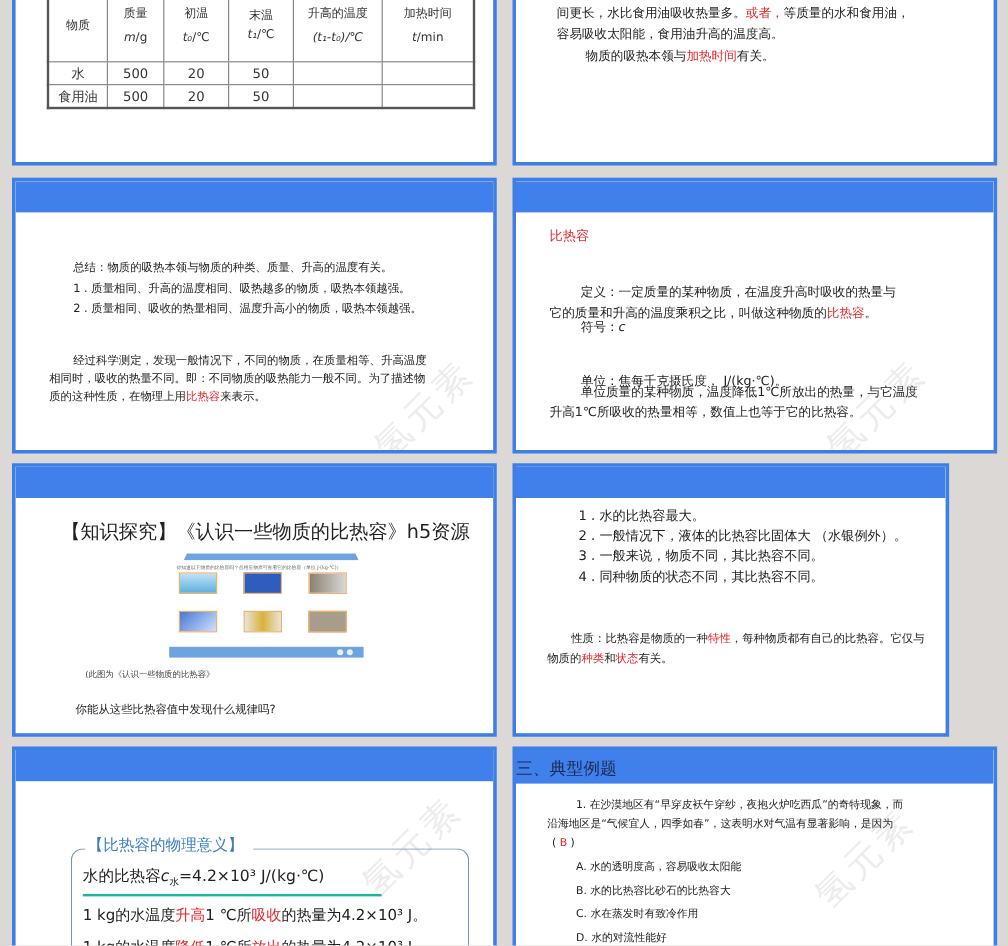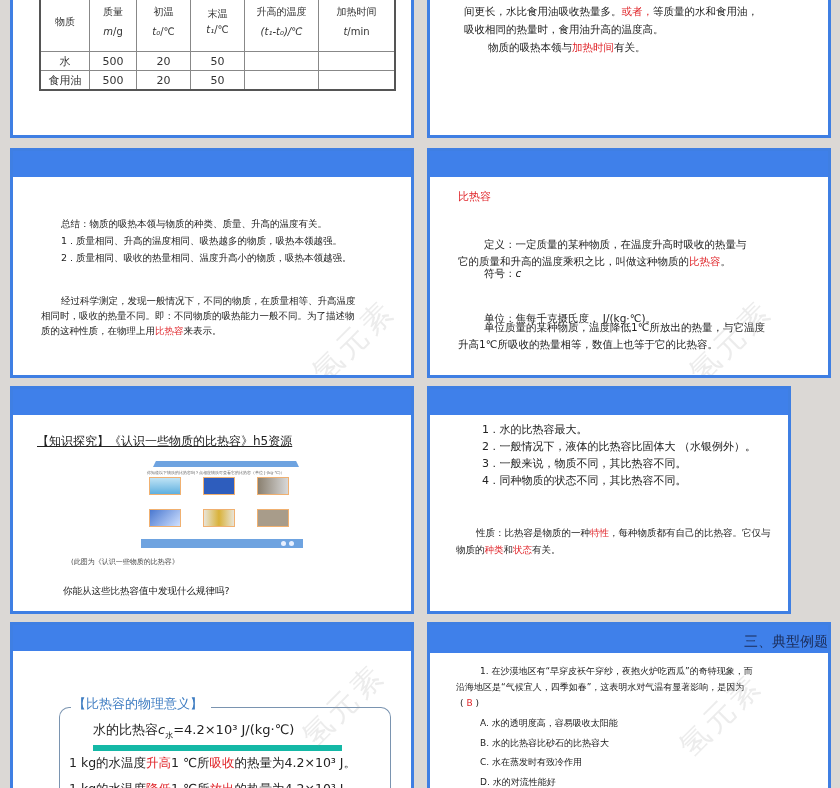--- a/index.html
+++ b/index.html
@@ -110,21 +110,21 @@
       </tr>
     </tbody>
       </table>
   </div>
 </div>
 
 <div class="slide" style="left:427px; top:-40px; width:404px; height:178px;">
   <div class="abs txt" style="left:34px; top:40px;">
     <span>间更长，水比食用油吸收热量多。</span><span class="red">或者，</span><span>等质量的水和食用油，</span>
   </div>
-  <div class="abs txt" style="left:34px; top:58px;">吸收相同的热量时，食用油升高的温度高。</div>
+  <div class="abs txt" style="left:34px; top:58px;">容易吸收太阳能，食用油升高的温度高。</div>
   <div class="abs txt" style="left:58px; top:76px;">
     <span>物质的吸热本领与</span><span class="red">加热时间</span><span>有关。</span>
   </div>
 </div>
 
 <div class="slide" style="left:10px; top:148px; width:404px; height:230px;">
   <div class="bar" style="height:26px;"></div>
   <div class="abs" style="left:48px; top:64px; font-size:9.5px; line-height:17px;">
     <div>总结：物质的吸热本领与物质的种类、质量、升高的温度有关。</div>
     <div>1 . 质量相同、升高的温度相同、吸热越多的物质，吸热本领越强。</div>
@@ -151,21 +151,21 @@
   <div class="abs txt" style="left:54px; top:138px;margin-top:21px;">单位：焦每千克摄氏度， J/(kg·℃)。</div>
   <div class="abs txt" style="left:28px; top:168px;">
     <div style="padding-left:26px">单位质量的某种物质，温度降低1℃所放出的热量，与它温度</div>
     <div>升高1℃所吸收的热量相等，数值上也等于它的比热容。</div>
   </div>
   <div class="wm" style="left:250px; top:170px;">氢元素</div>
 </div>
 
 <div class="slide" style="left:10px; top:386px; width:404px; height:228px;">
   <div class="bar" style="height:26px;"></div>
-  <div class="abs" style="left:24px; top:44px; font-size:12px;text-decoration:underline;">【知识探究】《认识一些物质的比热容》h5资源</div>
+  <div class="abs" style="left:38px; top:44px; font-size:16px;">【知识探究】《认识一些物质的比热容》h5资源</div>
 
   <div class="h5img">
     <div class="h5top"></div>
     <div class="h5cap">你知道以下物质的比热容吗？点相应物质可查看它的比热容（单位 J·(kg·℃)）</div>
     <div class="h5thumb" style="left:8px; top:18px; background:linear-gradient(180deg,#bfe3f5,#5fb0df);"></div>
     <div class="h5thumb" style="left:62px; top:18px; background:#2e5dbd;"></div>
     <div class="h5thumb" style="left:116px; top:18px; background:linear-gradient(90deg,#8a8070,#d8d8d8);"></div>
     <div class="h5thumb" style="left:8px; top:50px; background:linear-gradient(135deg,#4a78d0,#cfe0ff);"></div>
     <div class="h5thumb" style="left:62px; top:50px; background:linear-gradient(90deg,#e8e4d8,#d9b23a,#e8e4d8);"></div>
     <div class="h5thumb" style="left:116px; top:50px; background:#a89c8a;"></div>
@@ -189,35 +189,35 @@
   <div class="abs" style="left:26px; top:135px; font-size:9.5px; line-height:17px;">
     <div style="padding-left:20px"><span>性质：比热容是物质的一种</span><span class="red">特性</span><span>，每种物质都有自己的比热容。它仅与</span></div>
     <div><span>物质的</span><span class="red">种类</span><span>和</span><span class="red">状态</span><span>有关。</span></div>
   </div>
 </div>
 
 <div class="slide" style="left:10px; top:622px; width:404px; height:180px;">
   <div class="bar" style="height:26px;"></div>
   <div class="meanbox"></div>
   <div class="abs meantitle">【比热容的物理意义】</div>
-  <div class="abs" style="left:56px; top:96px; font-size:13px; border-bottom:6px solid #14b8a6; padding-right:48px; padding-bottom:4px;margin-left:24px;">
+  <div class="abs" style="left:56px; top:96px; font-size:13px; border-bottom:2px solid #14b8a6; padding-right:48px; padding-bottom:4px;">
     <span>水的比热容</span><span class="it">c</span><sub style="font-size:8px">水</sub><span>=4.2×10³ J/(kg·℃)</span>
   </div>
   <div class="abs" style="left:56px; top:130px; font-size:12.5px;">
     <span>1 kg的水温度</span><span class="red">升高</span><span>1 ℃所</span><span class="red">吸收</span><span>的热量为4.2×10³ J。</span>
   </div>
   <div class="abs" style="left:56px; top:156px; font-size:12.5px;">
     <span>1 kg的水温度</span><span class="red">降低</span><span>1 ℃所</span><span class="red">放出</span><span>的热量为4.2×10³ J。</span>
   </div>
   <div class="wm" style="left:280px; top:60px;">氢元素</div>
 </div>
 
 <div class="slide" style="left:427px; top:622px; width:404px; height:180px;">
   <div class="bar" style="height:28px;">
-    <div style="text-align:right; font-size:14px; color:#1a2a55; line-height:32px;">三、典型例题</div>
+    <div style="text-align:left; font-size:14px; color:#1a2a55; line-height:32px;">三、典型例题</div>
   </div>
   <div class="abs" style="left:26px; top:38px; font-size:9px; line-height:16px;">
     <div style="padding-left:24px">1. 在沙漠地区有“早穿皮袄午穿纱，夜抱火炉吃西瓜”的奇特现象，而</div>
     <div>沿海地区是“气候宜人，四季如春”，这表明水对气温有显著影响，是因为</div>
     <div style="padding-left:4px"><span>(</span> <span class="red">B</span> <span>)</span></div>
   </div>
   <div class="abs" style="left:50px; top:89px; font-size:9px; line-height:19.5px;">
     <div>A. 水的透明度高，容易吸收太阳能</div>
     <div>B. 水的比热容比砂石的比热容大</div>
     <div>C. 水在蒸发时有致冷作用</div>

